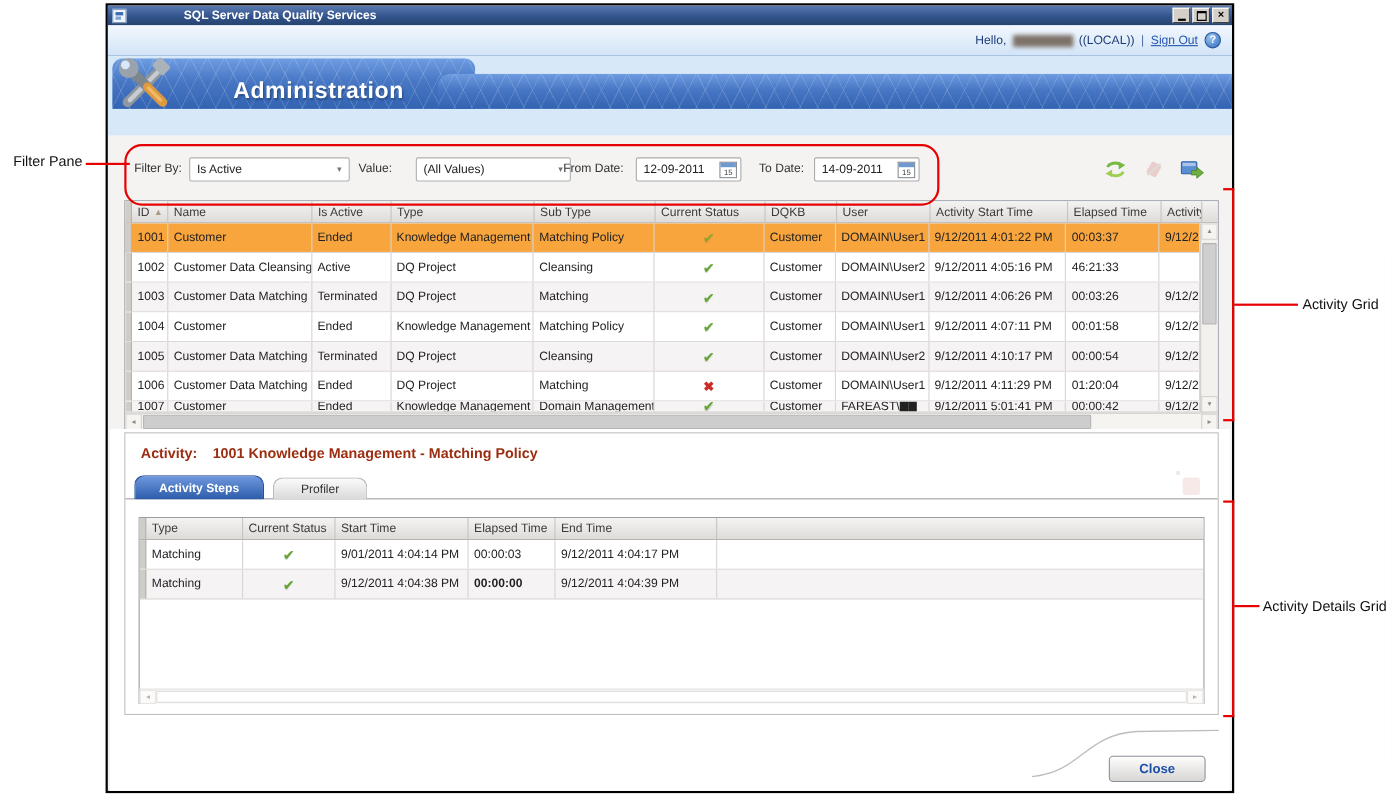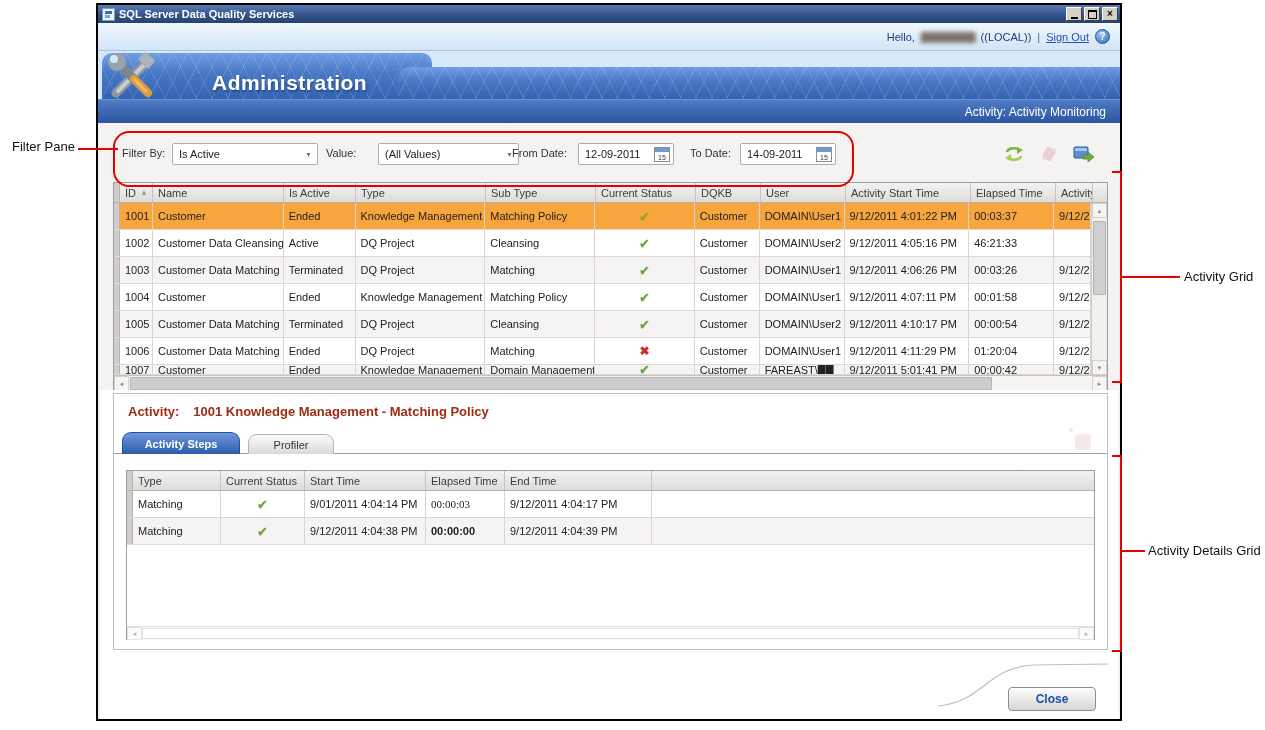--- a/index.html
+++ b/index.html
@@ -16,21 +16,21 @@
        background:#f4f3f1;box-sizing:border-box;overflow:hidden;}
 
   
   .titlebar{position:absolute;left:0;top:0;right:0;height:18px;
             background:linear-gradient(180deg,#5a7ab2 0%,#33548c 55%,#26436f 100%);
             display:flex;align-items:center;padding:0 2px;}
   .app-icon{width:13px;height:13px;margin:0 4px 0 2px;background:#eef4fb;border:1px solid #7d9cc4;
             box-sizing:border-box;display:inline-block;position:relative;}
   .app-icon:before{content:"";position:absolute;left:2px;top:2px;width:7px;height:3px;background:#3a6cb2;}
   .app-icon:after{content:"";position:absolute;left:2px;top:6px;width:5px;height:3px;background:#7ea4d6;}
-  .title-text{color:#fff;font-size:11px;font-weight:bold;flex:1;}
+  .title-text{color:#fff;font-size:11px;font-weight:bold;flex:1;margin-left:48px;}
   .win-controls{display:flex;gap:2px;}
   .wbtn{width:16px;height:14px;background:#d4d0c8;border:1px solid;border-color:#fff #404040 #404040 #fff;
         box-sizing:border-box;display:flex;align-items:center;justify-content:center;
         font-size:10px;font-weight:bold;color:#000;line-height:1;}
   .glyph-min{width:7px;height:2px;background:#000;margin-top:8px;}
   .glyph-restore{width:7px;height:6px;border:1px solid #000;border-top-width:2px;background:#d4d0c8;}
 
   
   .hellobar{position:absolute;left:0;top:18px;right:0;height:28px;
             background:linear-gradient(180deg,#f2f8fd,#d2e4f7);border-bottom:1px solid #aac4e2;
@@ -164,23 +164,20 @@
       <span class="blurred">██████████</span>
       <span>((LOCAL))</span>
       <span class="sep">|</span>
       <a class="signout">Sign Out</a>
       <span class="help-icon">?</span>
     </div>
 
     <div class="bannerzone">
       <div class="tabL net"></div>
       <div class="tabR net"></div>
-      <div class="bbar">
-        <span>Activity: Activity Monitoring</span>
-      </div>
       <svg class="tools-icon" width="56" height="56" viewBox="0 0 56 56">
         <line x1="12" y1="44" x2="44" y2="12" stroke="#8f969e" stroke-width="9" stroke-linecap="round"></line>
         <line x1="14" y1="42" x2="42" y2="14" stroke="#c6ccd2" stroke-width="4" stroke-linecap="round"></line>
         <rect x="36" y="6" width="14" height="11" rx="2" fill="#aab2ba" transform="rotate(45 43 11)"></rect>
         <line x1="13" y1="13" x2="43" y2="43" stroke="#7d858f" stroke-width="9" stroke-linecap="round"></line>
         <line x1="30" y1="30" x2="44" y2="44" stroke="#e09a3e" stroke-width="8" stroke-linecap="round"></line>
         <line x1="31" y1="31" x2="42" y2="42" stroke="#f0b968" stroke-width="3" stroke-linecap="round"></line>
         <circle cx="13" cy="13" r="9" fill="#9aa2ab"></circle>
         <circle cx="10" cy="10" r="4" fill="#d7e8f8"></circle>
       </svg>
@@ -388,21 +385,21 @@
             <div class="g-hcell" style="flex: 1 1 0%; border-right: none;"></div>
           </div>
         <div class="g-view" id="dg-view" style="height:135px;">
             <div class="g-row ">
               <div class="g-cell gutter"></div>
               <div class="g-cell" style="width: 88px;">Matching</div>
               <div class="g-cell st" style="width: 84px;">
                 <span class="ok">✔</span>
               </div>
               <div class="g-cell" style="width: 121px;">9/01/2011 4:04:14 PM</div>
-              <div class="g-cell" style="width: 79px; font-family: Liberation Serif, serif;">00:00:03</div>
+              <div class="g-cell" style="width: 79px;">00:00:03</div>
               <div class="g-cell" style="width: 147px;">9/12/2011 4:04:17 PM</div>
             </div>
             <div class="g-row alt">
               <div class="g-cell gutter"></div>
               <div class="g-cell" style="width: 88px;">Matching</div>
               <div class="g-cell st" style="width: 84px;">
                 <span class="ok">✔</span>
               </div>
               <div class="g-cell" style="width: 121px;">9/12/2011 4:04:38 PM</div>
               <div class="g-cell" style="width: 79px; font-weight: bold;">00:00:00</div>

